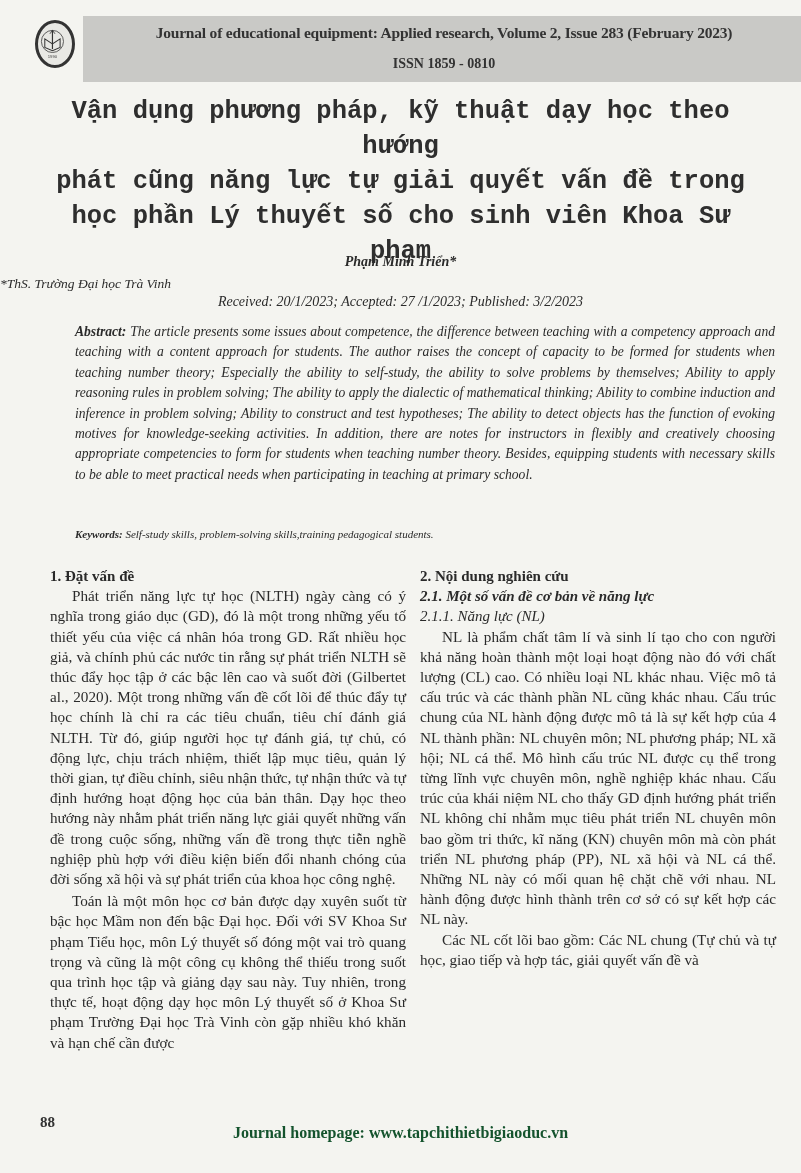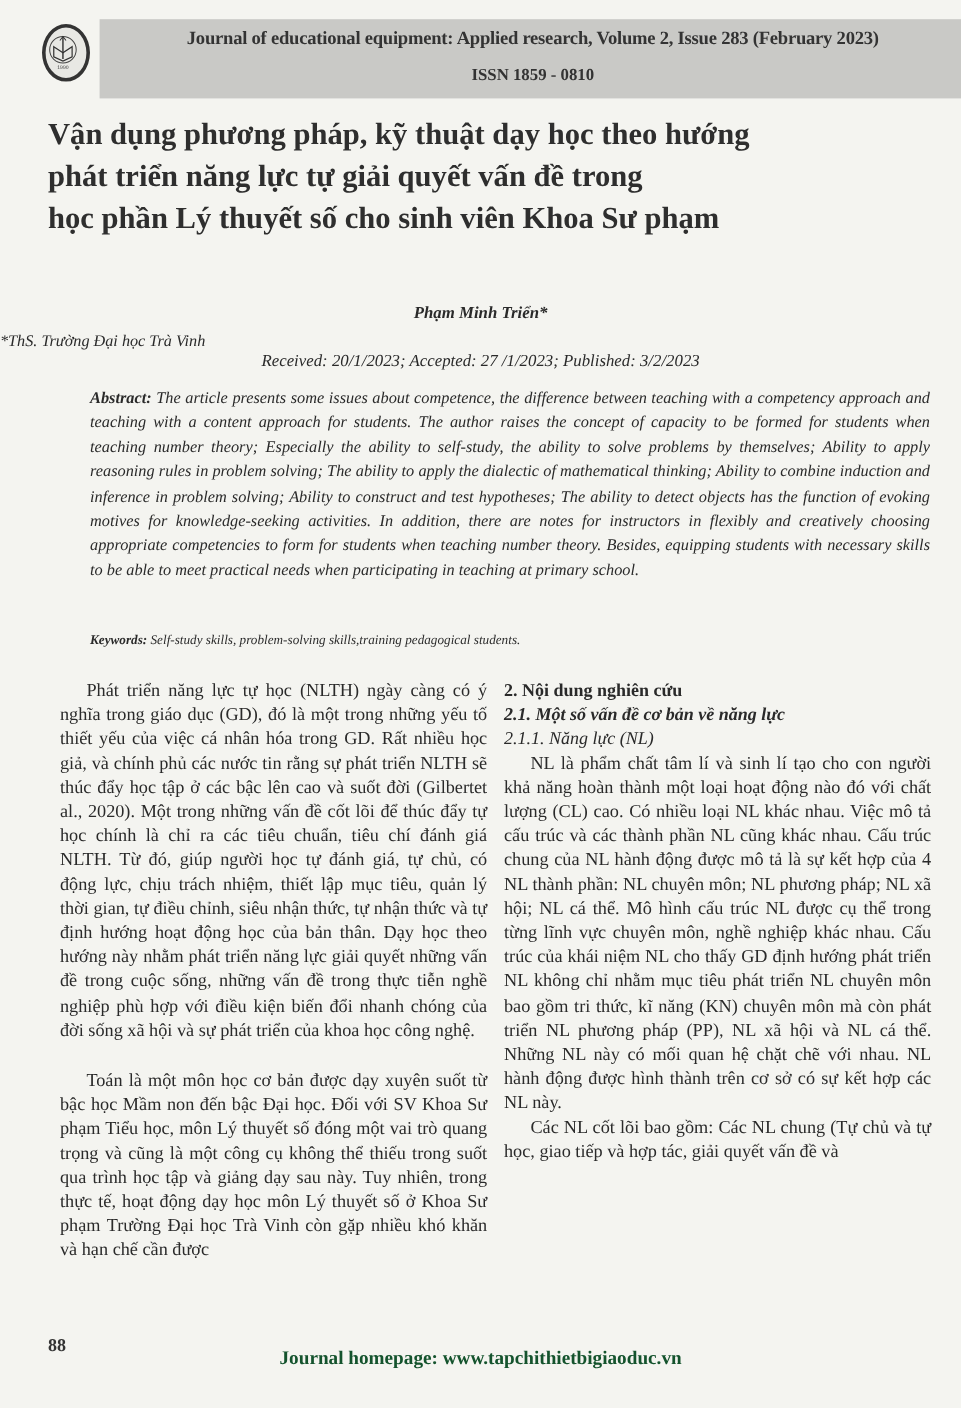--- a/index.html
+++ b/index.html
@@ -61,24 +61,26 @@
       text-align: center;
       font-weight: bold;
       font-size: 14px;
       color: #333;
     }
     .title {
       position: absolute;
       left: 40px;
       top: 94px;
       width: 721px;
+      text-align: center;
       font-weight: bold;
       font-size: 25.5px;
       line-height: 35px;
       color: #2e2e2e;
+      font-family: Liberation Mono, monospace;
     }
     .author {
       position: absolute;
       left: 0;
       width: 801px;
       top: 254px;
       text-align: center;
       font-style: italic;
       font-weight: bold;
       font-size: 14px;
@@ -125,21 +127,21 @@
       top: 566px;
       width: 356px;
       font-size: 15.2px;
       line-height: 20.2px;
       text-align: justify;
     }
     .col-left { left: 50px; }
     .col-right { left: 420px; }
     .col p { margin: 0; text-indent: 22px; }
     .col p.cont { text-indent: 0; }
-    .col p.gap { margin-top: 22px; font-family: Liberation Serif, serif; }
+    .col p.gap { margin-top: 2px; font-family: Liberation Serif, serif; }
     .col h2 {
       margin: 0;
       font-size: 15px;
       font-weight: bold;
       line-height: 20.2px;
     }
     .col h3 {
       margin: 0;
       font-size: 15px;
       font-weight: bold;
@@ -186,37 +188,38 @@
     </svg>
   </div>
   <div class="header-bar">
     <div class="header-title">Journal of educational equipment: Applied research, Volume 2, Issue 283 (February 2023)</div>
     <div class="header-issn">ISSN 1859 - 0810</div>
   </div>
 </div>
 
 <div class="title">
   <div>Vận dụng phương pháp, kỹ thuật dạy học theo hướng</div>
-  <div>phát triển năng lực tự giải quyết vấn đề trong</div>
+  <div>phát cũng năng lực tự giải quyết vấn đề trong</div>
   <div>học phần Lý thuyết số cho sinh viên Khoa Sư phạm</div>
 </div>
 
 <div class="author">Phạm Minh Triển*</div>
 <div class="affiliation">*ThS. Trường Đại học Trà Vinh</div>
 <div class="dates">Received: 20/1/2023; Accepted: 27 /1/2023; Published: 3/2/2023</div>
 
 <div class="abstract">
   <b>Abstract:</b><span> The article presents some issues about competence, the difference between teaching with a competency approach and teaching with a content approach for students. The author raises the concept of capacity to be formed for students when teaching number theory; Especially the ability to self-study, the ability to solve problems by themselves; Ability to apply reasoning rules in problem solving; The ability to apply the dialectic of mathematical thinking; Ability to combine induction and inference in problem solving; Ability to construct and test hypotheses; The ability to detect objects has the function of evoking motives for knowledge-seeking activities. In addition, there are notes for instructors in flexibly and creatively choosing appropriate competencies to form for students when teaching number theory. Besides, equipping students with necessary skills to be able to meet practical needs when participating in teaching at primary school.</span>
 </div>
 
 <div class="keywords">
   <b>Keywords:</b><span> Self-study skills, problem-solving skills,training pedagogical students.</span>
 </div>
 
 <div class="col col-left">
+  <h2>1. Đặt vấn đề</h2>
   <p>Phát triển năng lực tự học (NLTH) ngày càng có ý nghĩa trong giáo dục (GD), đó là một trong những yếu tố thiết yếu của việc cá nhân hóa trong GD. Rất nhiều học giả, và chính phủ các nước tin rằng sự phát triển NLTH sẽ thúc đẩy học tập ở các bậc lên cao và suốt đời (Gilbertet al., 2020). Một trong những vấn đề cốt lõi để thúc đẩy tự học chính là chỉ ra các tiêu chuẩn, tiêu chí đánh giá NLTH. Từ đó, giúp người học tự đánh giá, tự chủ, có động lực, chịu trách nhiệm, thiết lập mục tiêu, quản lý thời gian, tự điều chỉnh, siêu nhận thức, tự nhận thức và tự định hướng hoạt động học của bản thân. Dạy học theo hướng này nhằm phát triển năng lực giải quyết những vấn đề trong cuộc sống, những vấn đề trong thực tiễn nghề nghiệp phù hợp với điều kiện biến đổi nhanh chóng của đời sống xã hội và sự phát triển của khoa học công nghệ.</p>
   <p class="gap">Toán là một môn học cơ bản được dạy xuyên suốt từ bậc học Mầm non đến bậc Đại học. Đối với SV Khoa Sư phạm Tiểu học, môn Lý thuyết số đóng một vai trò quang trọng và cũng là một công cụ không thể thiếu trong suốt qua trình học tập và giảng dạy sau này. Tuy nhiên, trong thực tế, hoạt động dạy học môn Lý thuyết số ở Khoa Sư phạm Trường Đại học Trà Vinh còn gặp nhiều khó khăn và hạn chế cần được</p>
 </div>
 
 <div class="col col-right">
   <h2>2. Nội dung nghiên cứu</h2>
   <h3>2.1. Một số vấn đề cơ bản về năng lực</h3>
   <h4>2.1.1. Năng lực (NL)</h4>
   <p>NL là phẩm chất tâm lí và sinh lí tạo cho con người khả năng hoàn thành một loại hoạt động nào đó với chất lượng (CL) cao. Có nhiều loại NL khác nhau. Việc mô tả cấu trúc và các thành phần NL cũng khác nhau. Cấu trúc chung của NL hành động được mô tả là sự kết hợp của 4 NL thành phần: NL chuyên môn; NL phương pháp; NL xã hội; NL cá thể. Mô hình cấu trúc NL được cụ thể trong từng lĩnh vực chuyên môn, nghề nghiệp khác nhau. Cấu trúc của khái niệm NL cho thấy GD định hướng phát triển NL không chỉ nhằm mục tiêu phát triển NL chuyên môn bao gồm tri thức, kĩ năng (KN) chuyên môn mà còn phát triển NL phương pháp (PP), NL xã hội và NL cá thể. Những NL này có mối quan hệ chặt chẽ với nhau. NL hành động được hình thành trên cơ sở có sự kết hợp các NL này.</p>
   <p>Các NL cốt lõi bao gồm: Các NL chung (Tự chủ và tự học, giao tiếp và hợp tác, giải quyết vấn đề và</p>

